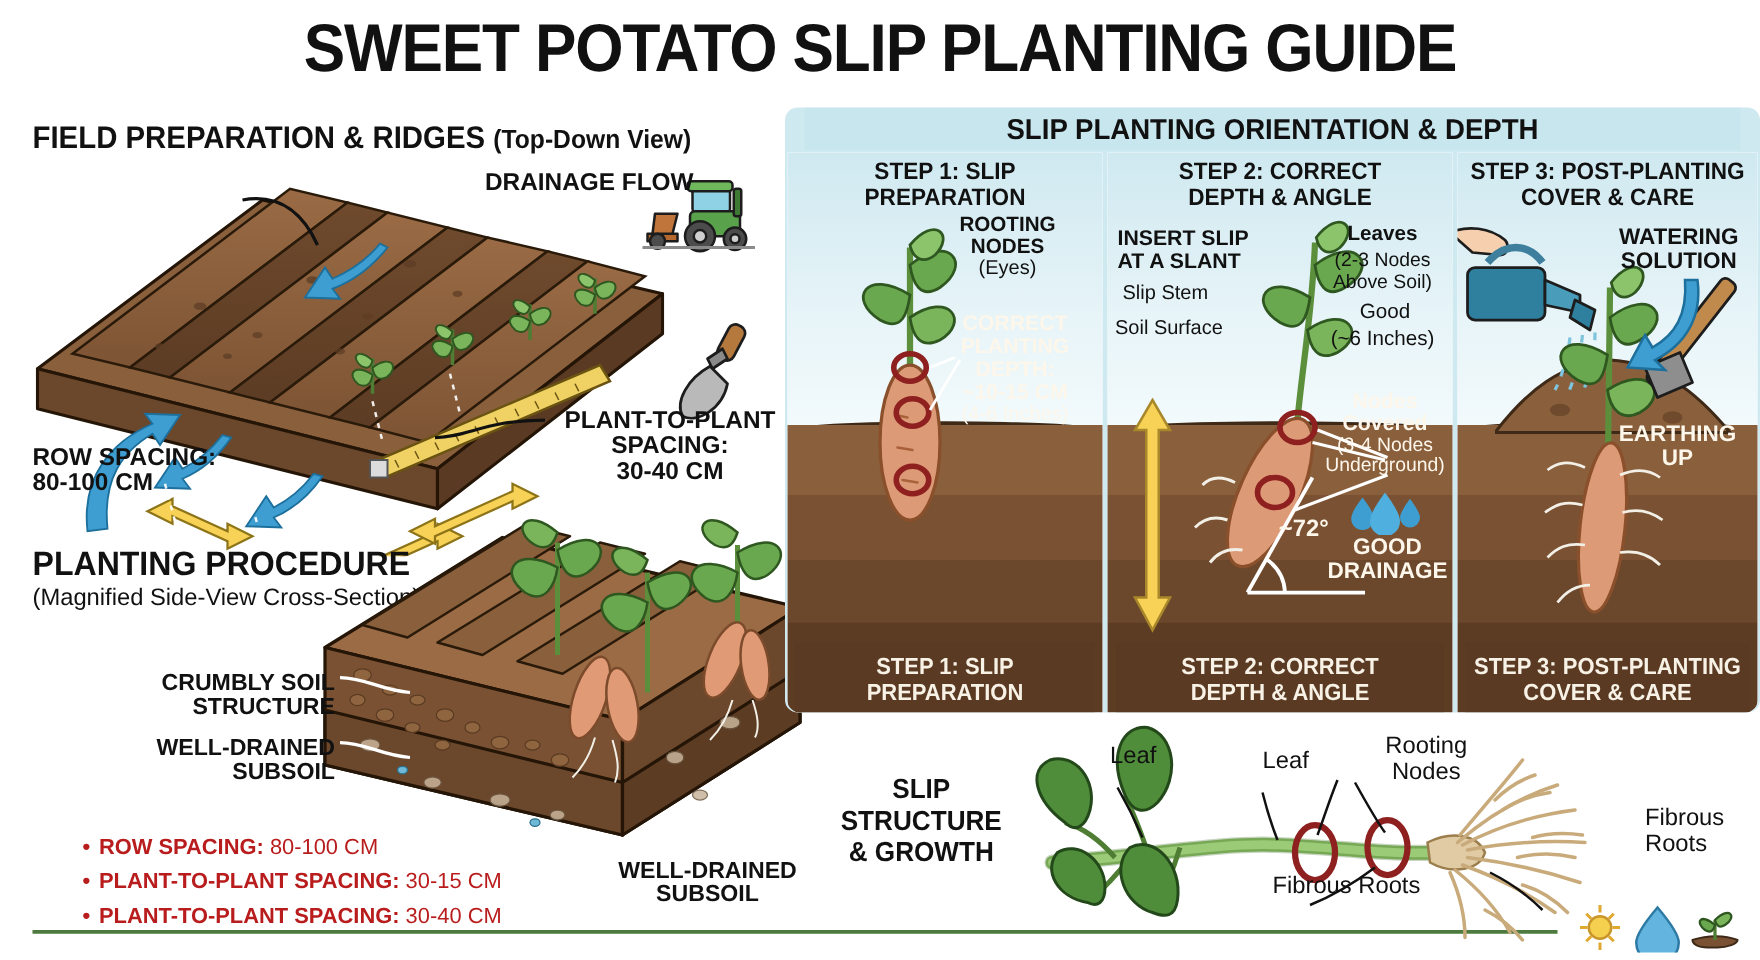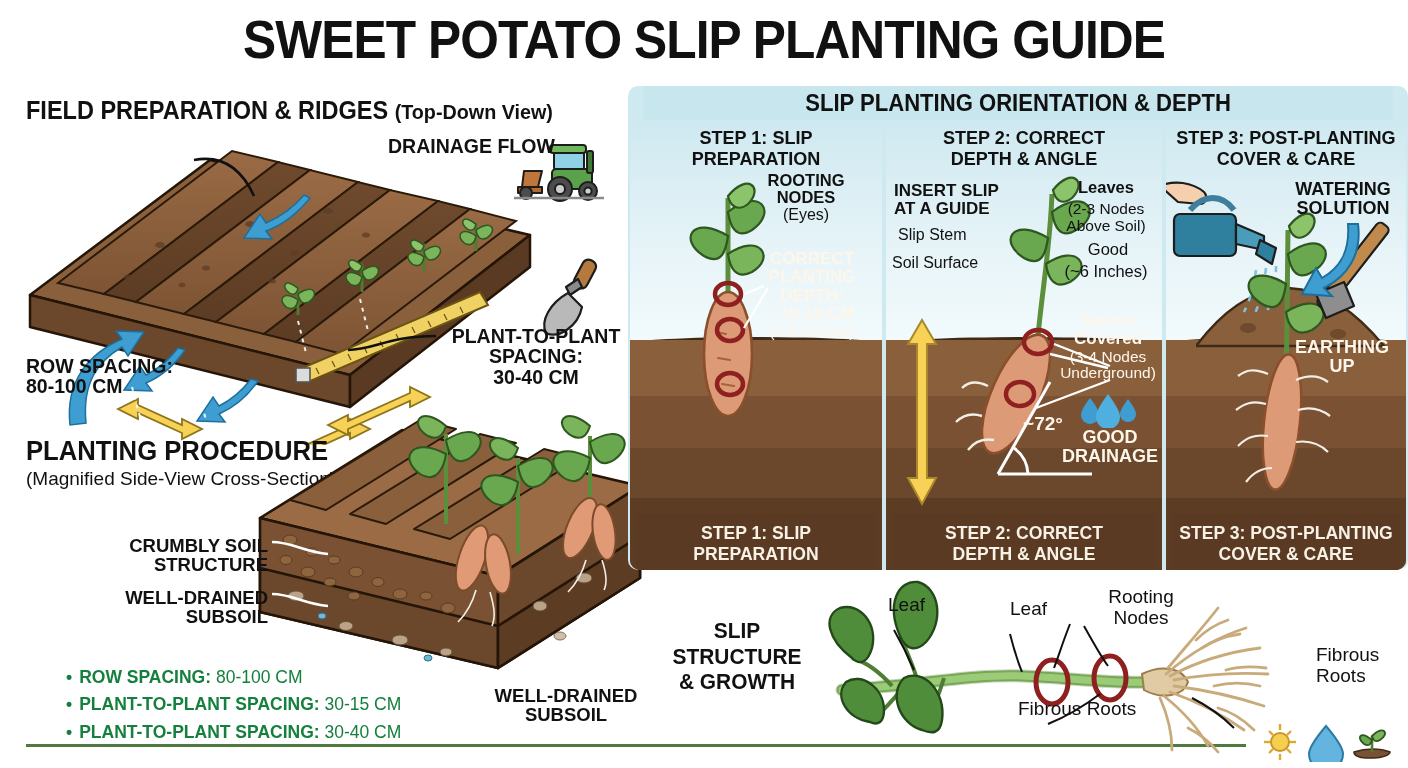--- a/index.html
+++ b/index.html
@@ -27,21 +27,21 @@
   }
   .proc-sub{
     position:absolute;left:26px;top:468px;font-size:19px;color:#111;white-space:nowrap;
   }
 
   .lbl{position:absolute;font-weight:bold;color:#111;line-height:1.05;}
   .lbl.c{text-align:center;}
   .lbl.r{text-align:right;}
 
   .bullets{position:absolute;left:26px;top:648px;width:430px;}
-  .bullets li{list-style:none;font-size:17.5px;color:#15803d;line-height:1.56;white-space:nowrap;}
+  .bullets li{list-style:none;font-size:17.5px;color:#b91c1c;line-height:1.56;white-space:nowrap;}
   .bullets li b{font-weight:bold;}
   .bullets li .val{font-weight:normal;}
   .bullets li:before{content:"\2022";margin-right:7px;font-weight:bold;}
 
   .green-rule{position:absolute;left:26px;top:744px;width:1220px;height:3px;background:#4d7a3e;}
 
   
   .right-panel{
     position:absolute;left:628px;top:86px;width:780px;height:484px;
     background:#cfe9f0;border-radius:10px;overflow:hidden;
@@ -474,21 +474,21 @@
 
         <g stroke="#fff" stroke-width="3" fill="none">
           <line x1="56" y1="302" x2="150" y2="302"></line>
           <line x1="56" y1="302" x2="108" y2="210"></line>
           <path d="M86,302 A34,34 0 0 0 72,276"></path>
         </g>
       </svg>
 
       <div class="lbl" style="left:8px;top:60px;font-size:17px;">
         <div>INSERT SLIP</div>
-        <div>AT A GUIDE</div>
+        <div>AT A SLANT</div>
       </div>
       <div class="dlbl" style="left:12px;top:104px;width:104px;font-size:16px;text-align:left;">Slip Stem</div>
       <div class="dlbl" style="left:6px;top:132px;width:118px;font-size:16px;text-align:left;">Soil Surface</div>
 
       <div class="dlbl" style="left:172px;top:56px;width:96px;font-size:16.5px;font-weight:bold;">Leaves</div>
       <div class="dlbl" style="left:164px;top:78px;width:112px;font-size:15.5px;">
         <div>(2-3 Nodes</div>
         <div>Above Soil)</div>
       </div>
 

